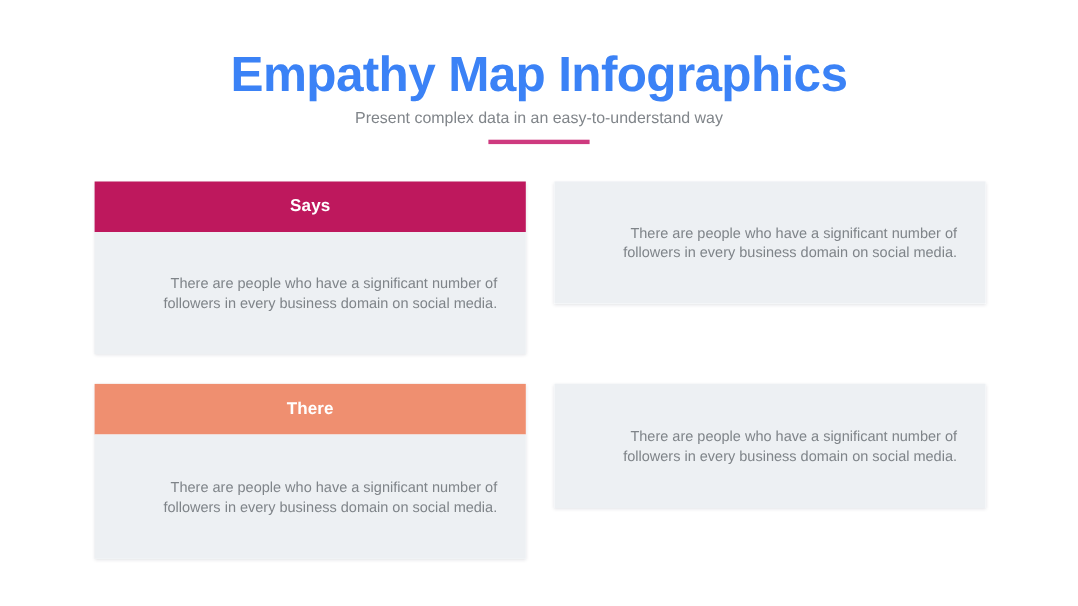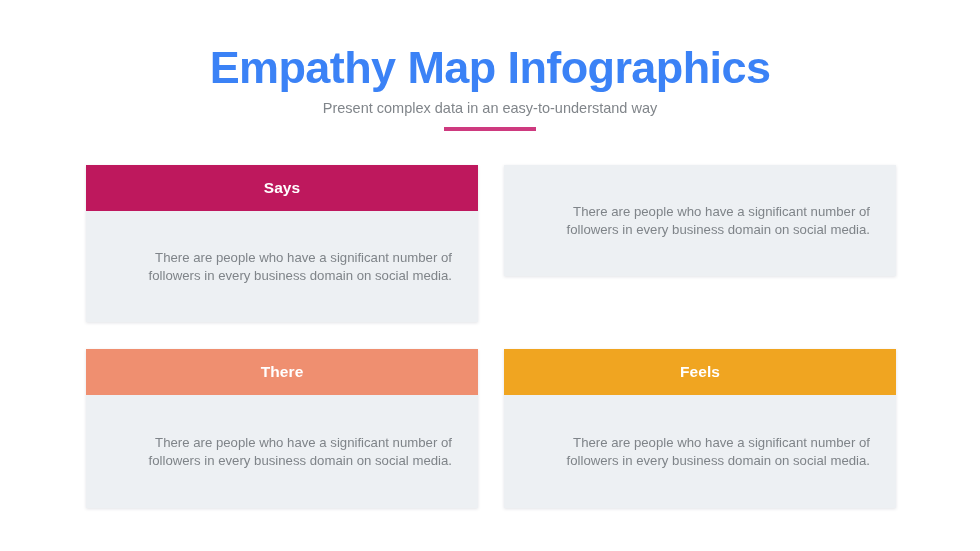--- a/index.html
+++ b/index.html
@@ -153,20 +153,19 @@
     </div>
 
     <div class="card card-col-left card-row-bottom">
       <div class="card-header" style="background-color: rgb(239, 143, 112);">There</div>
       <div class="card-body" style="background-color: rgb(237, 240, 243);">
         <p class="card-body-text" style="color: rgb(127, 132, 137);">There are people who have a significant number of followers in every business domain on social media.</p>
       </div>
     </div>
 
     <div class="card card-col-right card-row-bottom">
-      <div class="card-header" style="background-color: rgb(240, 165, 33);">Feels</div>
       <div class="card-body" style="background-color: rgb(237, 240, 243);">
         <p class="card-body-text" style="color: rgb(127, 132, 137);">There are people who have a significant number of followers in every business domain on social media.</p>
       </div>
     </div>
 
   </div>
 </div>
 
 </body></html>

